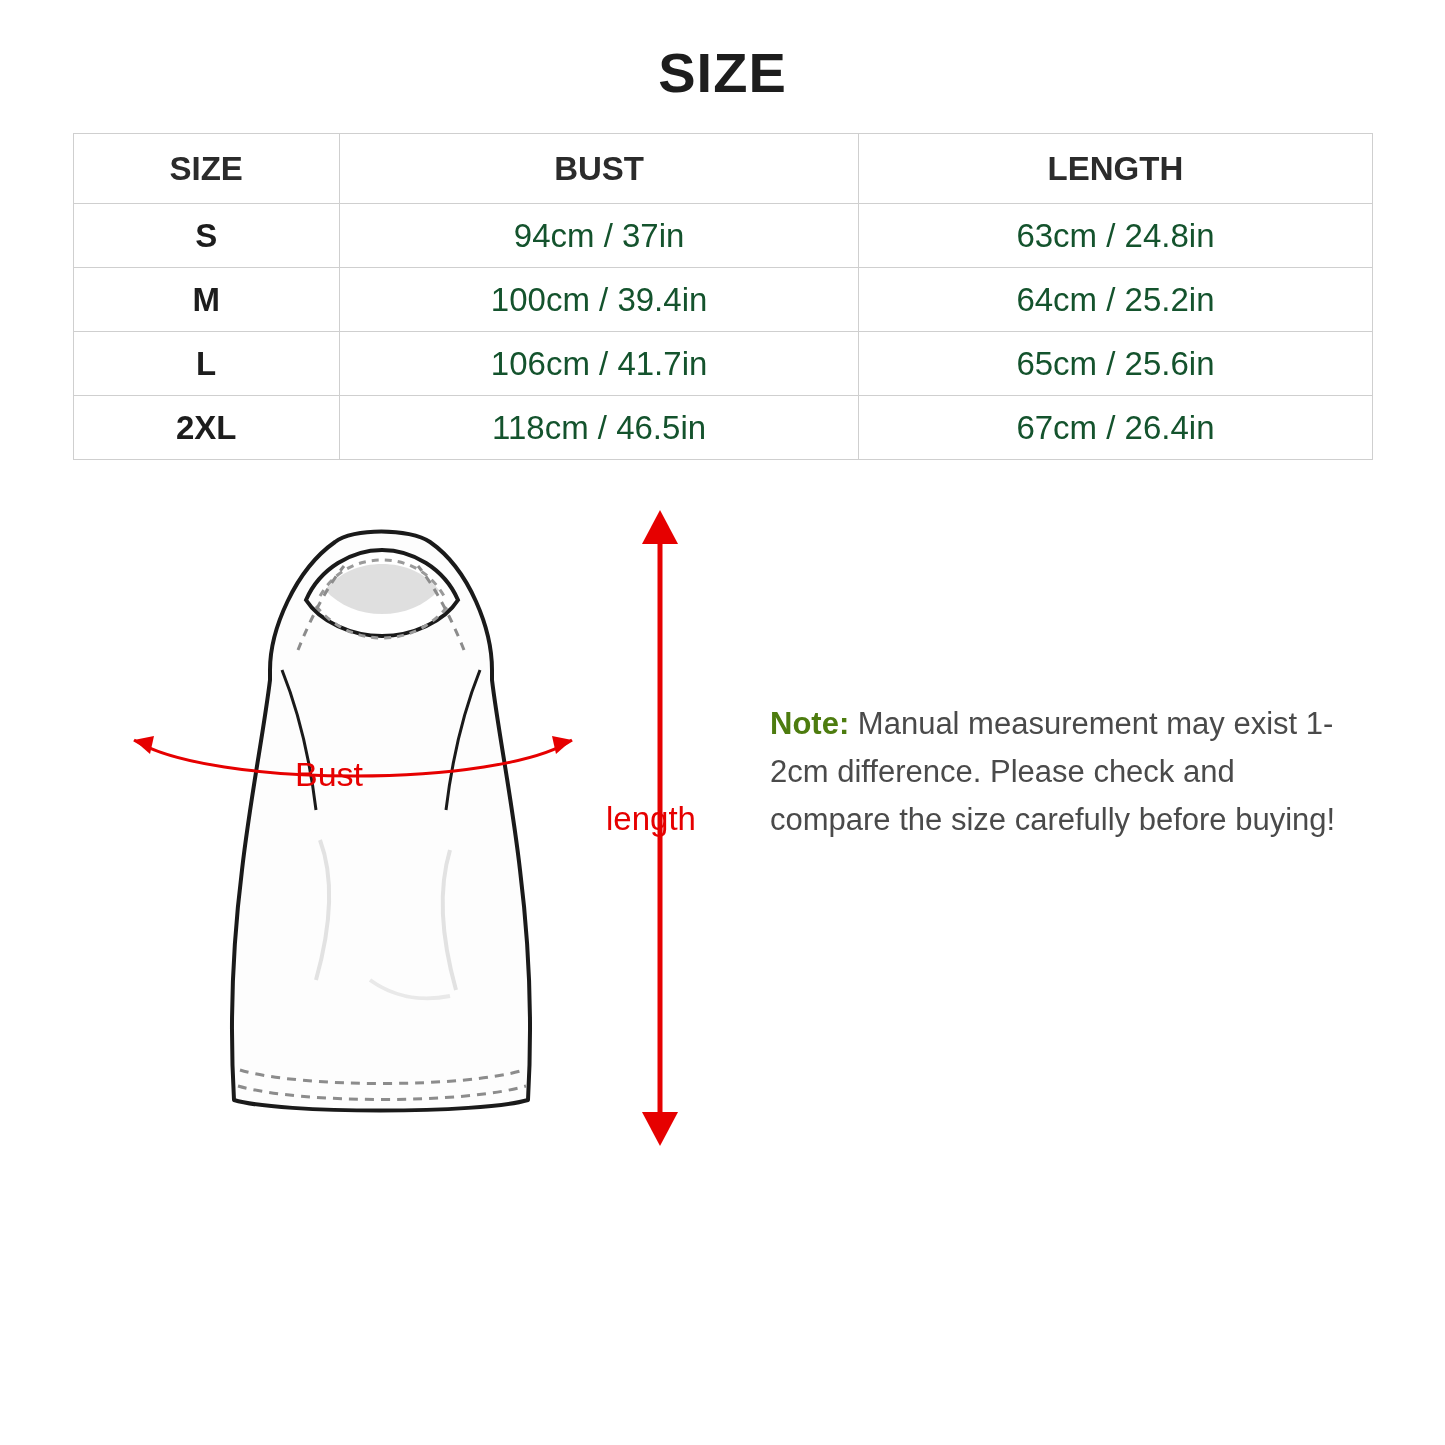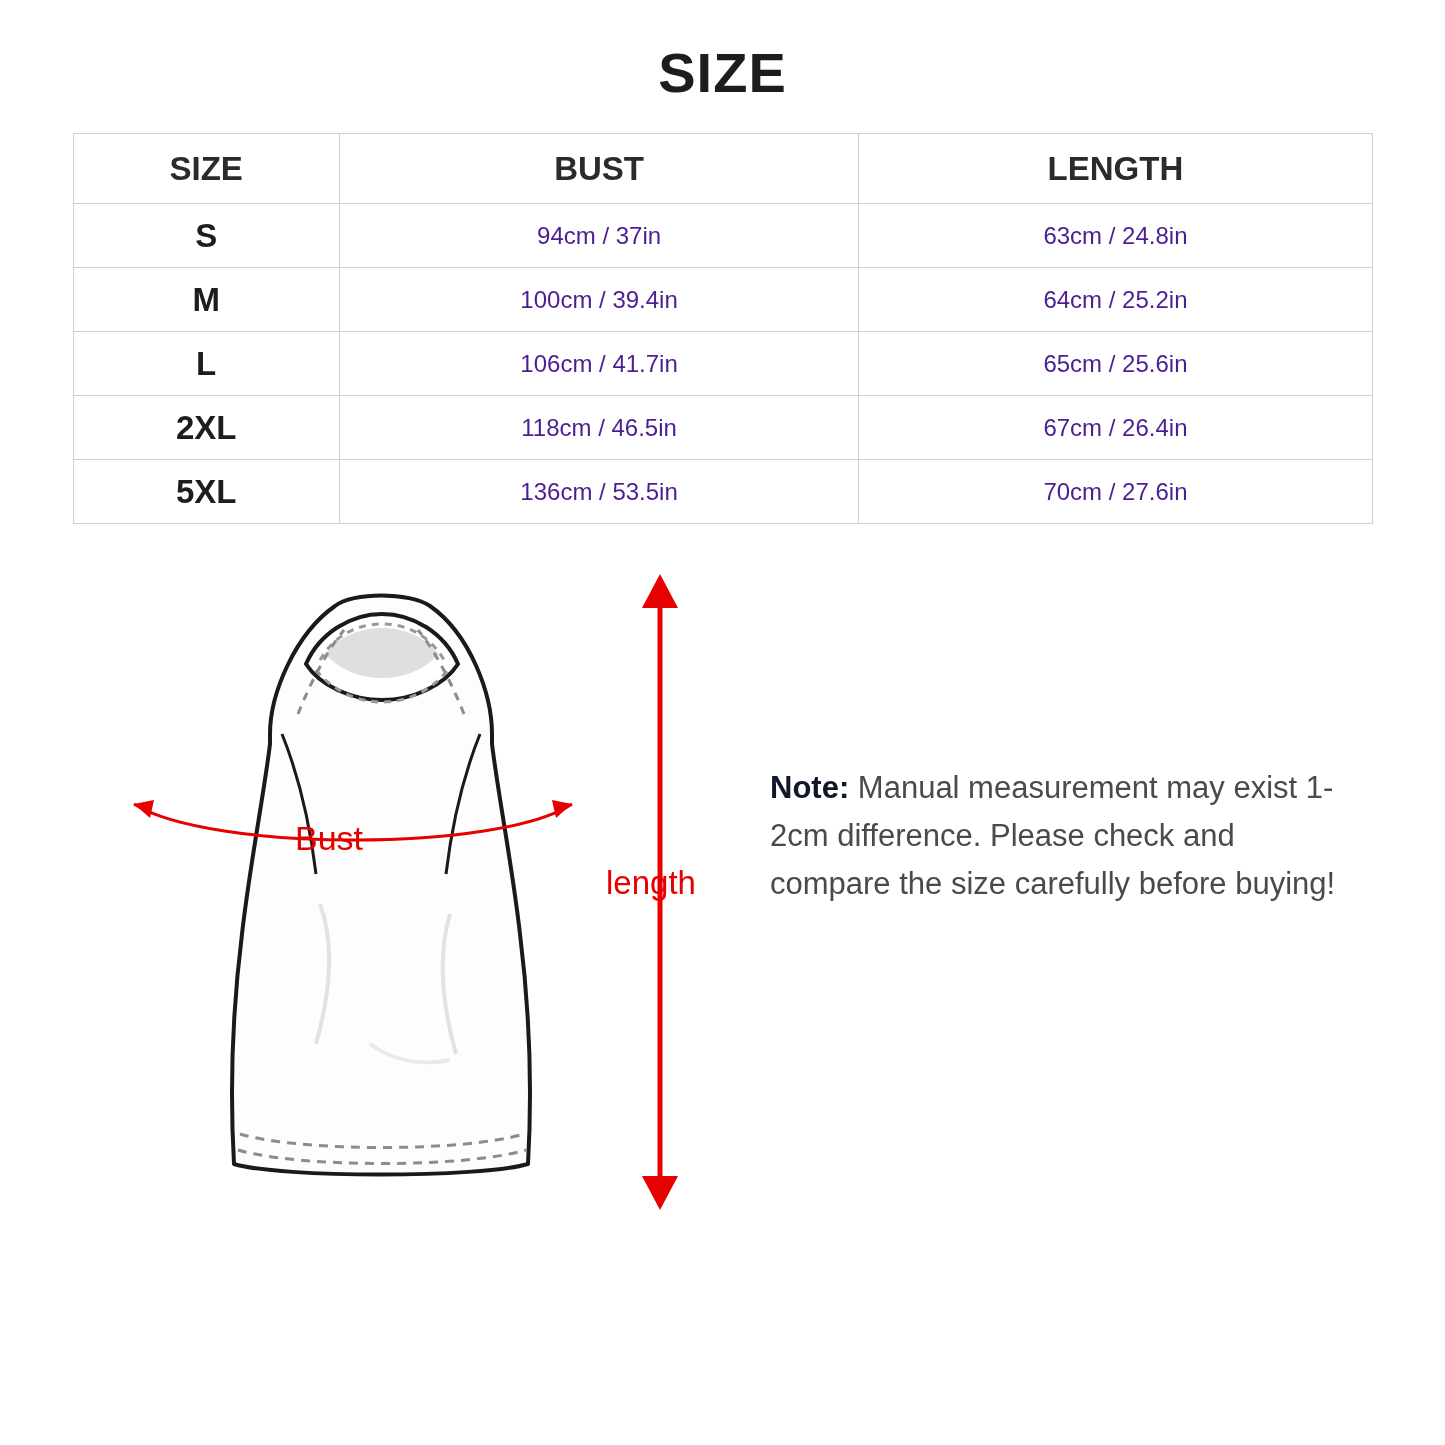--- a/index.html
+++ b/index.html
@@ -51,22 +51,22 @@
     font-weight: bold;
     color: #2b2b2b;
     height: 70px;
   }
   table.size-table tbody td.size-col {
     font-size: 33px;
     font-weight: bold;
     color: #1d1d1d;
   }
   table.size-table tbody td.val {
-    font-size: 24px;
-    color: #4c1d95;
+    font-size: 33px;
+    color: #14532d;
   }
   .col-size { width: 20.5%; }
   .col-bust { width: 40%; }
   .col-length { width: 39.5%; }
 
   
   .lower {
     position: relative;
     width: 1445px;
     height: 660px;
@@ -101,21 +101,21 @@
   .note {
     position: absolute;
     left: 770px;
     top: 200px;
     width: 580px;
     font-size: 31px;
     line-height: 1.55;
     color: #4a4a4a;
   }
   .note b {
-    color: #0f172a;
+    color: #4d7c0f;
     font-weight: bold;
   }
 </style>
 </head>
 <body>
 
 <div class="title">SIZE</div>
 
 <div class="table-wrap">
   <table class="size-table">
@@ -144,25 +144,20 @@
       </tr>
       <tr>
         <td class="size-col">L</td>
         <td class="val">106cm / 41.7in</td>
         <td class="val">65cm / 25.6in</td>
       </tr>
       <tr>
         <td class="size-col">2XL</td>
         <td class="val">118cm / 46.5in</td>
         <td class="val">67cm / 26.4in</td>
-      </tr>
-      <tr>
-        <td class="size-col">5XL</td>
-        <td class="val">136cm / 53.5in</td>
-        <td class="val">70cm / 27.6in</td>
       </tr>
     </tbody>
   </table>
 </div>
 
 <div class="lower">
 
   <svg class="garment" viewBox="0 0 520 640">
 
     <path d="M150 160

